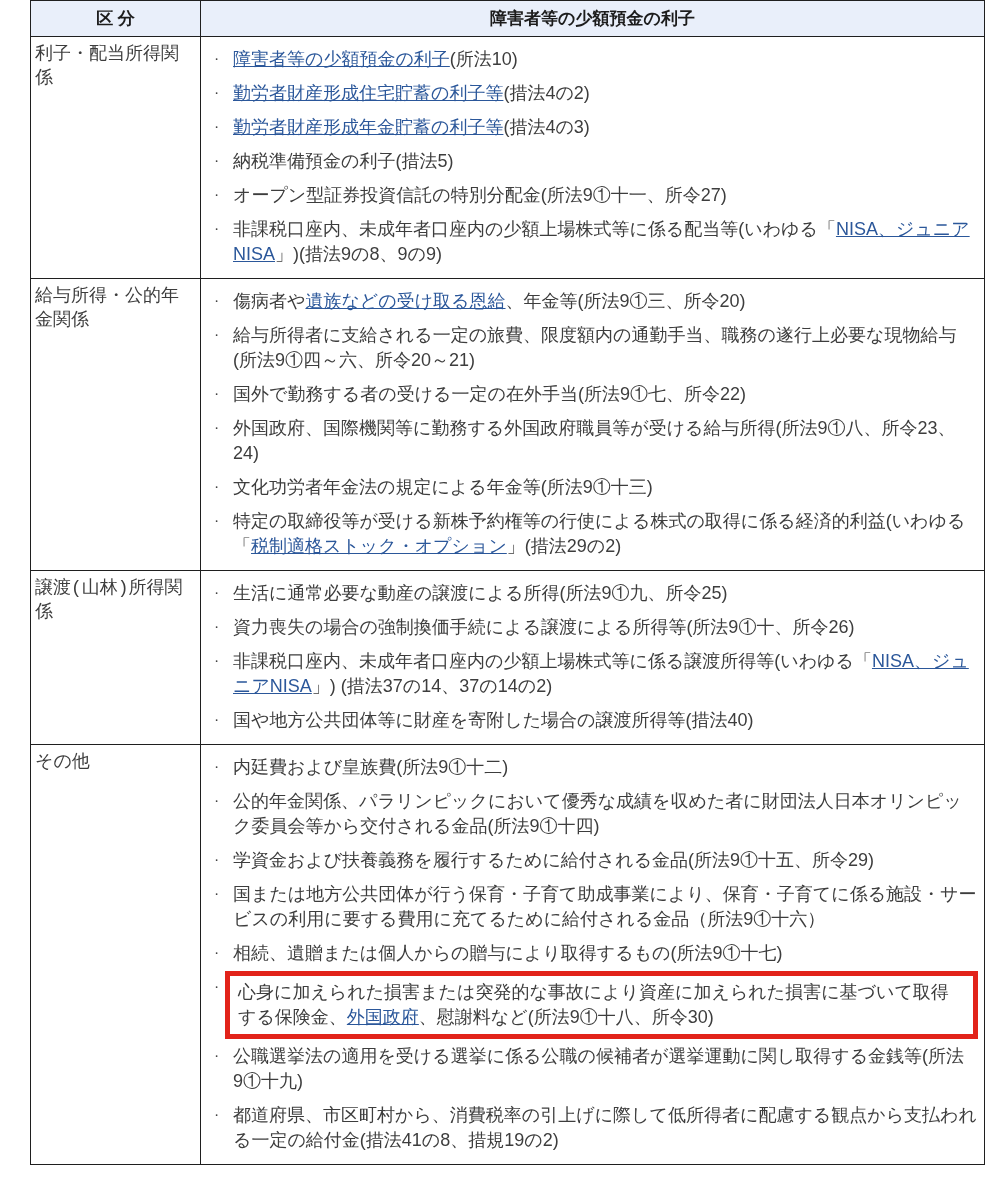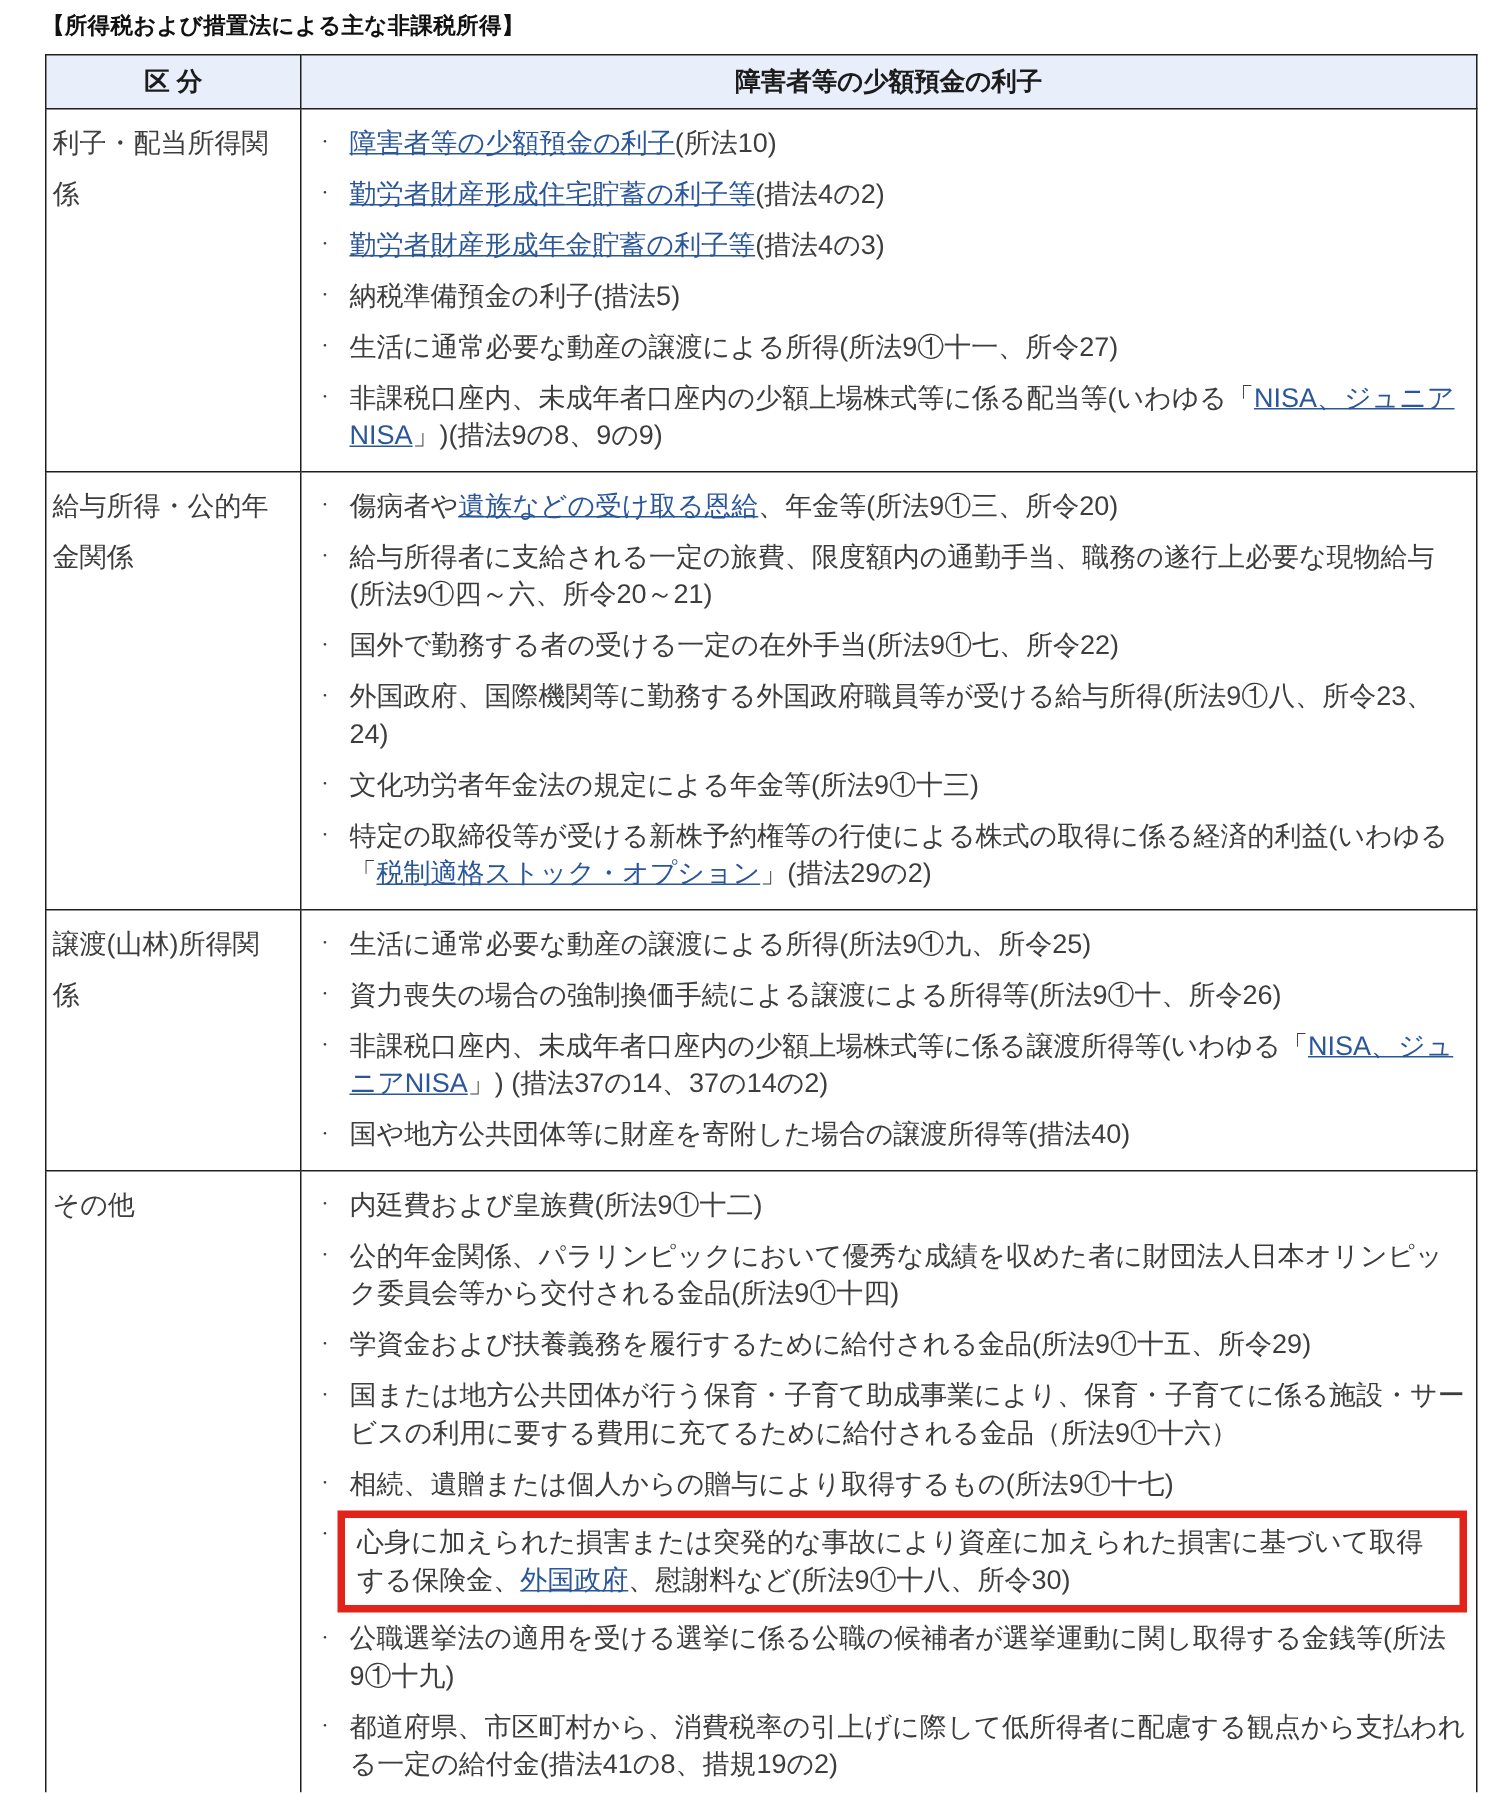--- a/index.html
+++ b/index.html
@@ -20,22 +20,23 @@
     background:#ffffff;
   }
   th, td { border:1px solid var(--border,#1f1f1f); vertical-align:top; }
   th {
     background:var(--header-bg,#e9effa);
     font-size:17px; font-weight:700; color:#1c1c1c;
     text-align:center; padding:6px 16px;
   }
   th.cat-h { width:170px; }
   td.cat-cell {
-    font-size:18px; line-height:34px; color:var(--body-text,#3d3d3d);
+    font-size:18px; line-height:24px; color:var(--body-text,#3d3d3d);
     padding:5px 10px 5px 4px;
+    font-family:Liberation Mono, monospace;
   }
   td.content-cell { padding:10px 6px 2px 7px; }
   .item {
     display:flex; align-items:flex-start;
     font-size:18px; line-height:25px; color:var(--body-text,#3d3d3d);
     margin-bottom:9px;
   }
   .bullet {
     flex:none; width:25px; padding-left:3px;
     font-size:11px; line-height:25px; color:var(--body-text,#3d3d3d);
@@ -45,21 +46,20 @@
   .item-text.hl {
     border:5px solid var(--red,#e2231a);
     padding:4px 6px 4px 8px;
     margin:-4px 0 -4px -8px;
   }
 </style>
 </head>
 <body>
 
 <div class="page">
-  <div class="title">【所得税および措置法による主な非課税所得】</div>
   <table class="tax-table">
     <thead>
       <tr>
         <th class="cat-h">区 分</th>
         <th>障害者等の少額預金の利子</th>
       </tr>
     </thead>
     <tbody>
         <tr>
           <td class="cat-cell">利子・配当所得関係</td>
@@ -75,21 +75,21 @@
             <div class="item">
               <span class="bullet">・</span>
               <div class="item-text"><a class="link" href="#">勤労者財産形成年金貯蓄の利子等</a><span>(措法4の3)</span></div>
             </div>
             <div class="item">
               <span class="bullet">・</span>
               <div class="item-text"><span>納税準備預金の利子(措法5)</span></div>
             </div>
             <div class="item">
               <span class="bullet">・</span>
-              <div class="item-text"><span>生活に通常必要な動産の譲渡による所得(所法9①十一、所令27)</span></div>
+              <div class="item-text"><span>オープン型証券投資信託の特別分配金(所法9①十一、所令27)</span></div>
             </div>
             <div class="item">
               <span class="bullet">・</span>
               <div class="item-text"><span>非課税口座内、未成年者口座内の少額上場株式等に係る配当等(いわゆる「</span><a class="link" href="#">NISA、ジュニアNISA</a><span>」)(措法9の8、9の9)</span></div>
             </div>
           </td>
         </tr>
         <tr>
           <td class="cat-cell">給与所得・公的年金関係</td>
           <td class="content-cell">

